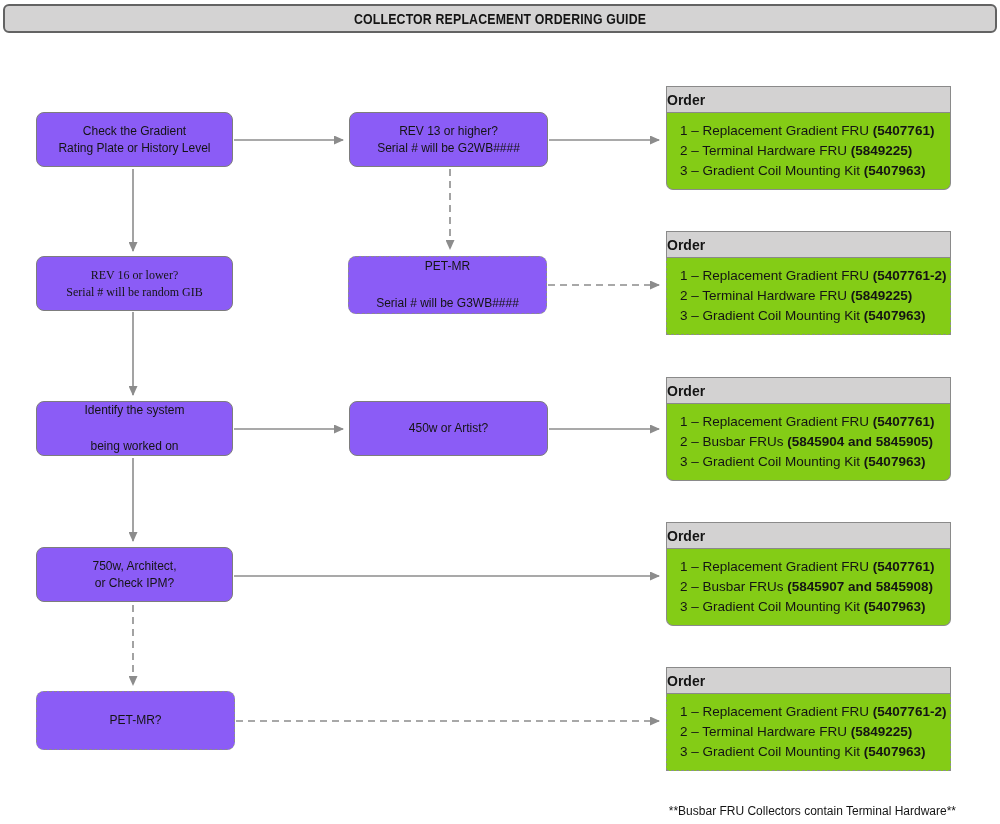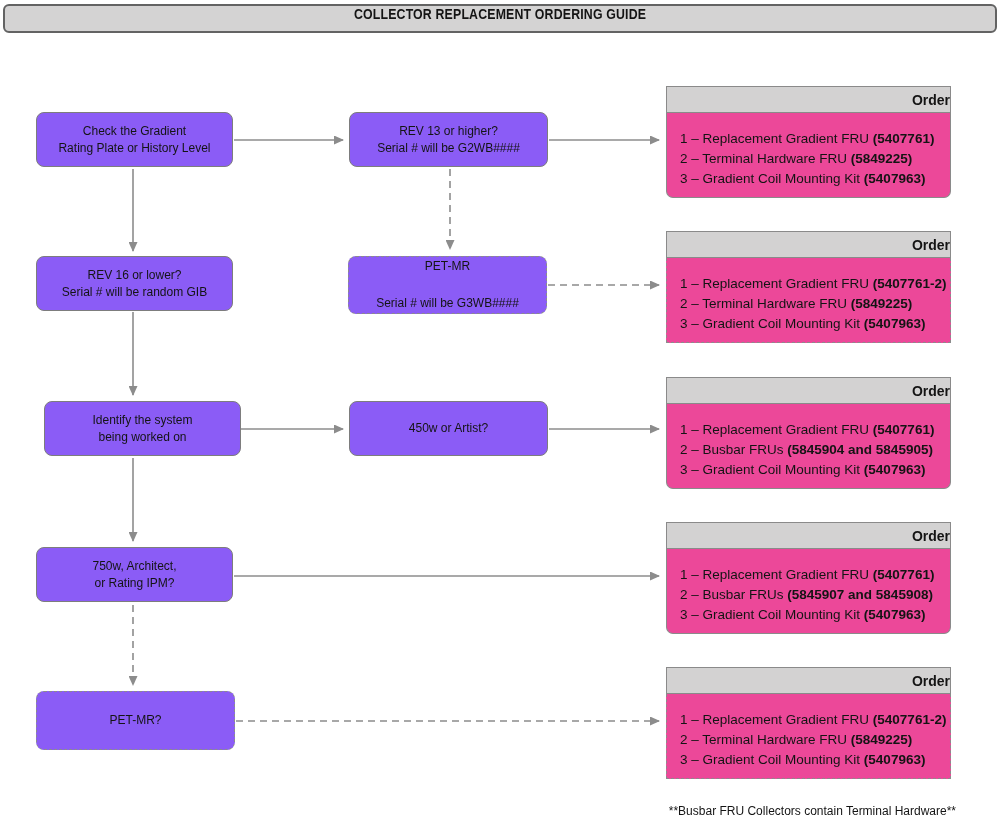--- a/index.html
+++ b/index.html
@@ -2,37 +2,37 @@
 <html><head>
 <meta charset="utf-8">
 <style>
   html,body{margin:0;padding:0;background:#fff;}
   body{font-family:"Liberation Sans","DejaVu Sans",sans-serif;color:#141414;}
   #canvas{position:relative;width:1000px;height:824px;background:#fff;overflow:hidden;}
 
   
   .title-bar{position:absolute;left:3px;top:4px;width:990px;height:25px;
     background:#d4d3d3;border:2px solid #636363;border-radius:6px;
-    display:flex;justify-content:center;}
+    display:flex;align-items:center;justify-content:center;}
   .title-bar span{font-weight:bold;font-size:14px;letter-spacing:.2px;
     transform:scaleX(.88);transform-origin:center;white-space:nowrap;}
 
   
   .node{position:absolute;background:#8b5cf6;border:1.6px solid #7d7d7d;border-radius:8px;
     display:flex;flex-direction:column;align-items:center;justify-content:center;
     text-align:center;font-size:12px;line-height:1.4;}
   .node.dashed{border:1.7px dashed #8c8c8c;}
 
   
   .order{position:absolute;left:666px;width:285px;}
   .order-header{height:25px;background:#d3d2d2;border:1.5px solid #8a8a8a;
-    display:flex;align-items:center;justify-content:flex-end;
+    display:flex;align-items:center;justify-content:flex-start;
     font-weight:bold;font-size:14px;}
-  .order-body{background:#ec4899;border:1.5px solid #8a8a8a;border-top:none;
-    border-radius:0 0 7px 7px;padding:16px 6px 8px 13px;}
+  .order-body{background:#84cc16;border:1.5px solid #8a8a8a;border-top:none;
+    border-radius:0 0 7px 7px;padding:8px 6px 8px 13px;}
   .order.dashed-body .order-body{border:1.7px dashed #8c8c8c;border-top:none;border-radius:0;}
   .oitem{font-size:13.5px;line-height:20px;white-space:pre;}
   .oitem .part{font-weight:bold;}
 
   .footnote{position:absolute;top:804px;right:44px;font-size:12px;white-space:nowrap;}
 
   .arrows{position:absolute;left:0;top:0;pointer-events:none;}
 </style>
 </head>
 <body>
@@ -65,33 +65,33 @@
 
   <div class="title-bar">
     <span>COLLECTOR REPLACEMENT ORDERING GUIDE</span>
   </div>
 
   <div class="node" style="left:36px;top:112px;width:195px;height:53px;">
     <span>Check the Gradient</span>
     <span>Rating Plate or History Level</span>
   </div>
 
-  <div class="node" style="left:36px;top:256px;width:195px;height:53px;">
+  <div class="node" style="left:36px;top:256px;width:195px;height:53px;font-family:Liberation Serif, serif;">
     <span>REV 16 or lower?</span>
     <span>Serial # will be random GIB</span>
   </div>
 
-  <div class="node" style="left:44px;top:401px;width:195px;height:53px;">
+  <div class="node" style="left:36px;top:401px;width:195px;height:53px;justify-content:space-between;">
     <span>Identify the system</span>
     <span>being worked on</span>
   </div>
 
   <div class="node" style="left:36px;top:547px;width:195px;height:53px;">
     <span>750w, Architect,</span>
-    <span>or Rating IPM?</span>
+    <span>or Check IPM?</span>
   </div>
 
   <div class="node dashed" style="left:36px;top:691px;width:197px;height:57px;">
     <span>PET-MR?</span>
   </div>
 
   <div class="node" style="left:349px;top:112px;width:197px;height:53px;">
     <span>REV 13 or higher?</span>
     <span>Serial # will be G2WB####</span>
   </div>

